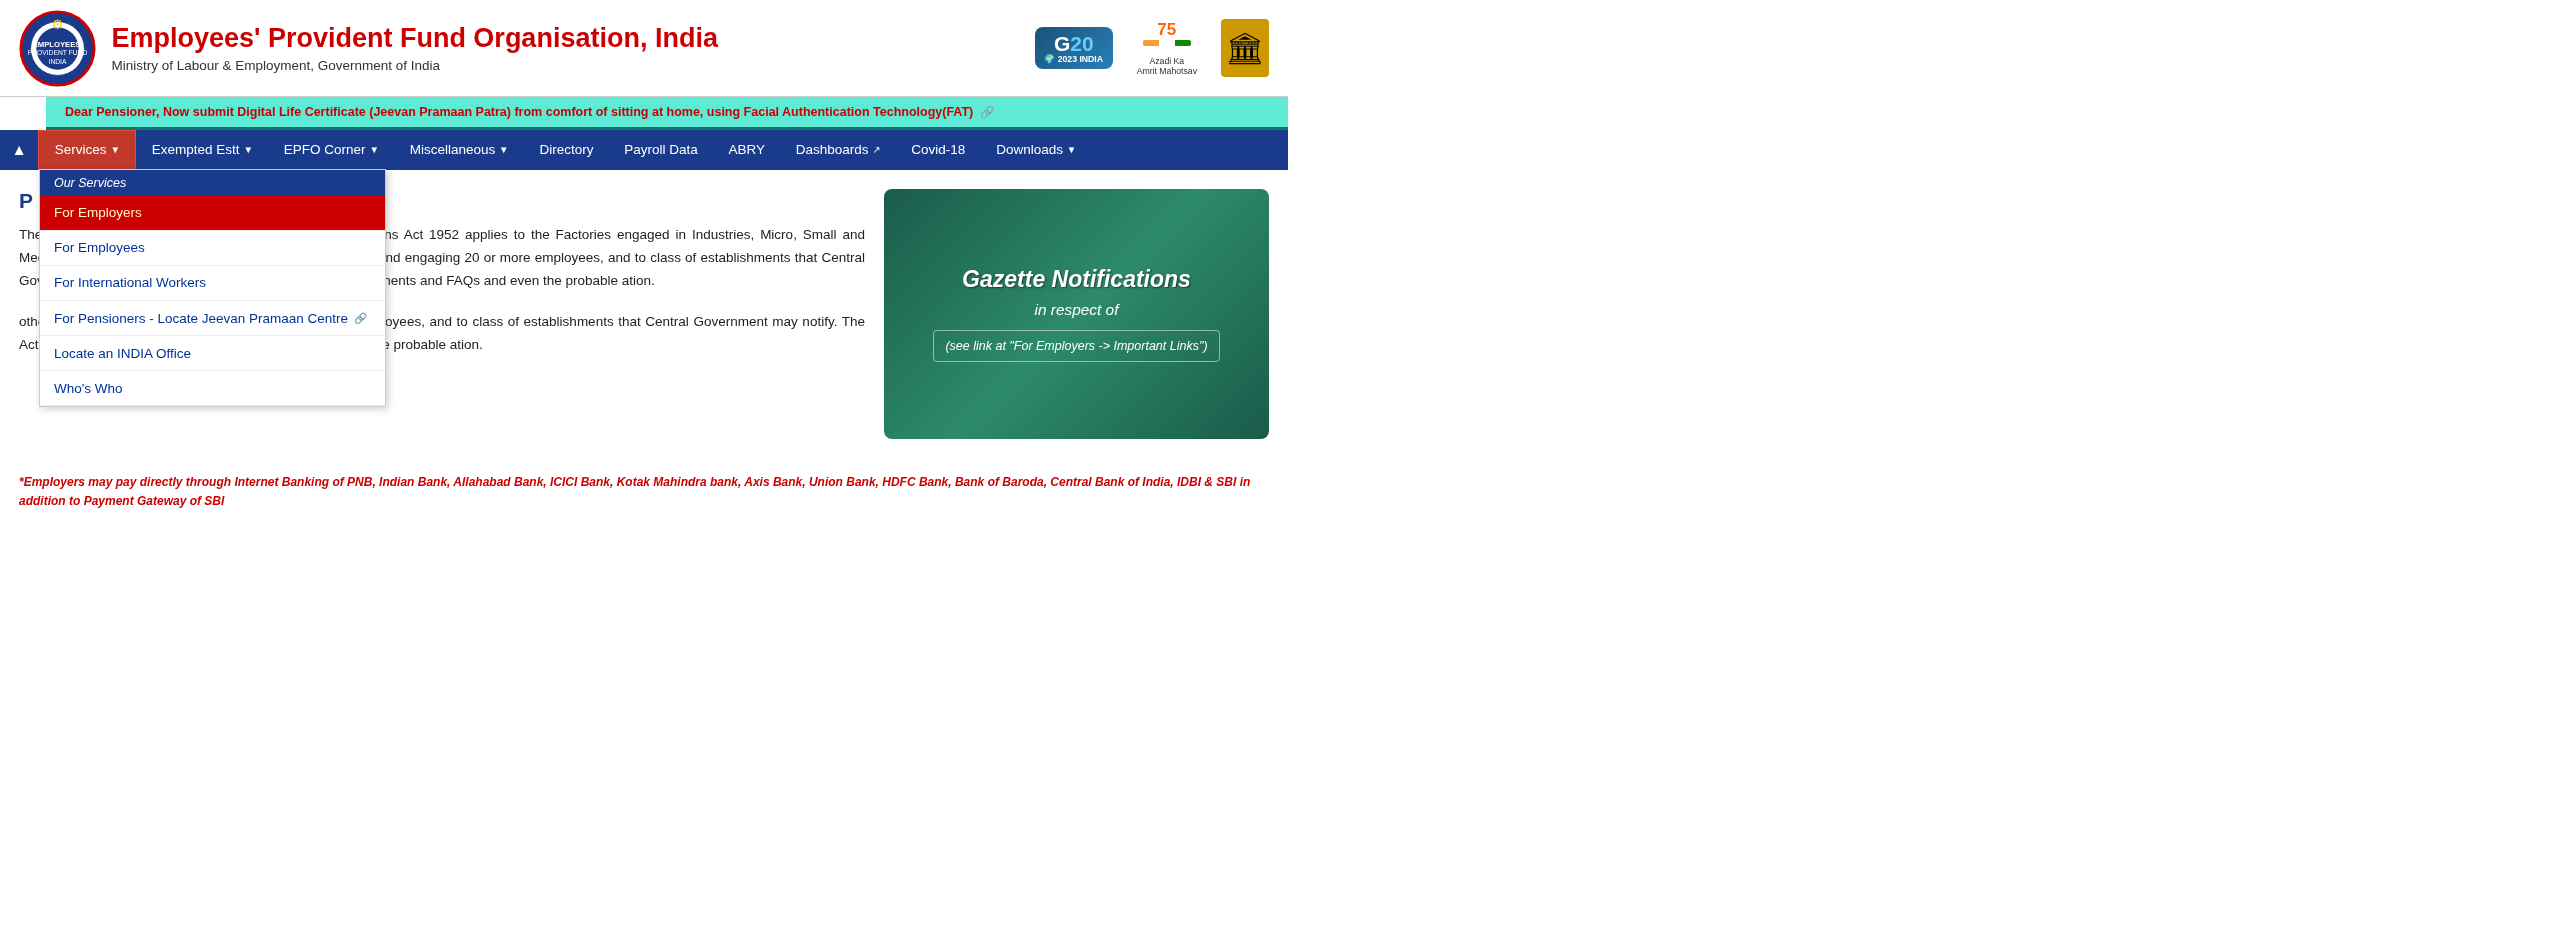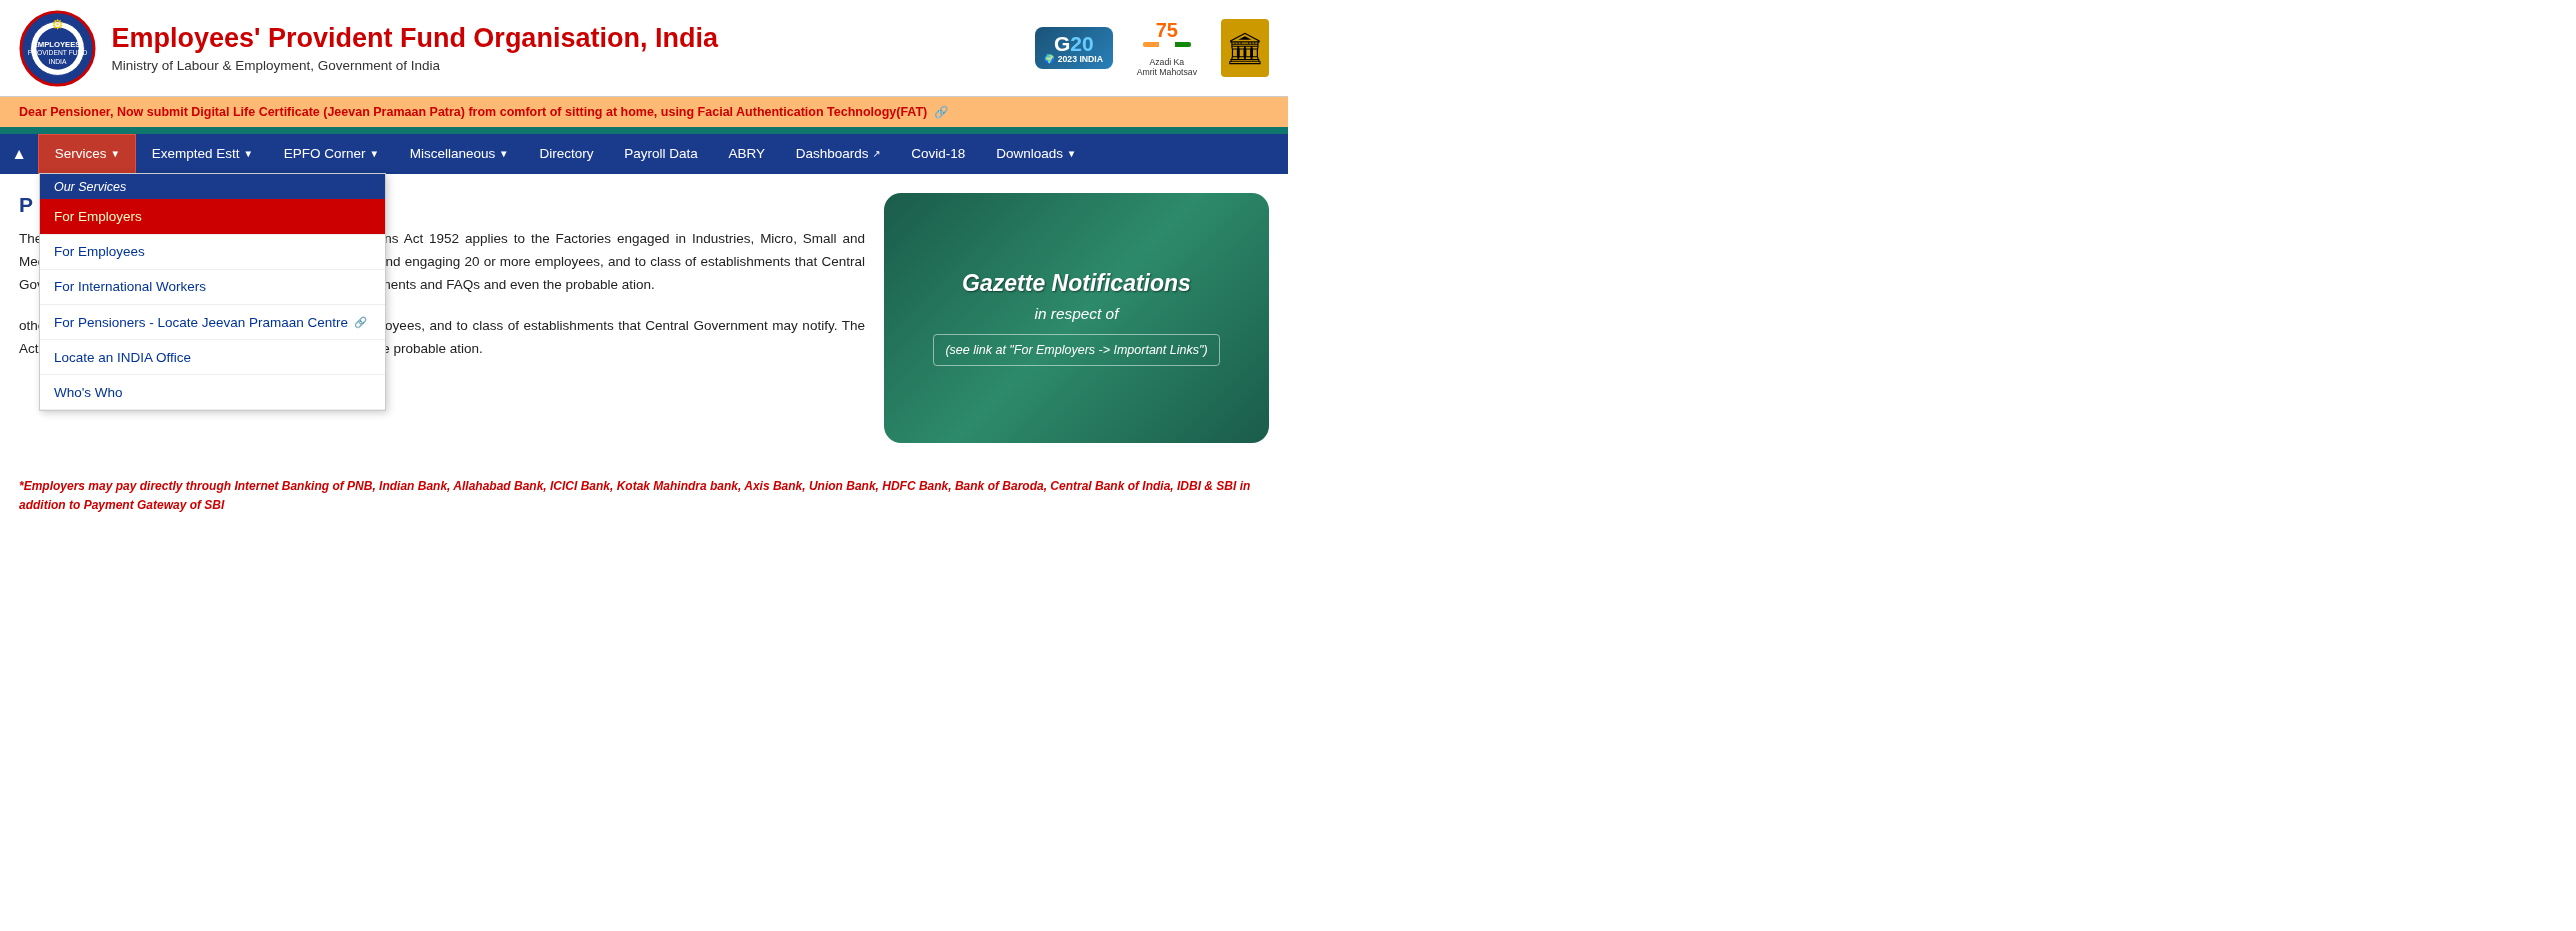--- a/index.html
+++ b/index.html
@@ -12,21 +12,21 @@
     .header-title-block { flex: 1; }
     .header-main-title { font-size: 27px; font-weight: bold; color: #cc0000; }
     .header-subtitle { font-size: 13.5px; color: #333; margin-top: 3.9px; }
     .header-logos-right { display: flex; align-items: center; gap: 24px; }
     .g20-badge { background: linear-gradient(135deg, #1a5276, #2980b9); border-radius: 7.7px; padding: 5.8px 9.6px; display: flex; flex-direction: column; align-items: center; color: white; font-size: 10.6px; font-weight: bold; }
     .azadi-badge { display: flex; flex-direction: column; align-items: center; font-size: 8.7px; color: #333; }
     .india-flag-stripe { width: 48px; height: 5.8px; background: linear-gradient(to right, #ff9933, #ff9933 33%, white 33%, white 66%, #138808 66%); border-radius: 1.9px; }
     .emblem { width: 48px; height: 58px; background: #cc9900; border-radius: 3.9px; display: flex; align-items: center; justify-content: center; font-size: 27px; }
 
     
-    .ticker { background: #fdba74; padding: 7.7px 19px; border-bottom: 7px solid #0f766e; font-size: 12.5px; color: #cc0000; font-weight: bold; white-space: nowrap; overflow: hidden; }
+    .ticker { background: #5eead4; padding: 7.7px 19px; border-bottom: 3px solid #0f766e; font-size: 12.5px; color: #cc0000; font-weight: bold; white-space: nowrap; overflow: hidden; margin-left: 46px; }
 
     
     .navbar { background: #1a3a8c; display: flex; align-items: stretch; position: relative; }
     .nav-home-btn { background: #1a3a8c; border: none; color: white; padding: 0 11.6px; cursor: pointer; font-size: 15.4px; display: flex; align-items: center; }
     .nav-item { position: relative; color: white; padding: 11.6px 15.4px; cursor: pointer; font-size: 13.5px; font-weight: 500; display: flex; align-items: center; gap: 3.9px; white-space: nowrap; border: none; background: transparent; }
     .nav-item.active { background: #0d2a6b; }
     .nav-arrow { font-size: 9.6px; }
     .nav-external { font-size: 9.6px; }
 
     
@@ -65,21 +65,21 @@
     .content-left { flex: 1; }
     .content-right { width: 385px; }
 
     .page-title { font-size: 21px; color: #1a3a8c; font-weight: bold; margin-bottom: 11.6px; }
 
     .content-text { font-size: 13.5px; line-height: 1.7; color: #222; text-align: justify; }
 
     
     .gazette-banner {
       background: linear-gradient(135deg, #1a5c4a, #2d8a6a, #1a5c4a);
-      border-radius: 17px;
+      border-radius: 8px;
       padding: 23px 19px;
       color: white;
       text-align: center;
       min-height: 250px;
       display: flex;
       flex-direction: column;
       justify-content: center;
       align-items: center;
     }
     .gazette-title { font-size: 23px; font-weight: bold; font-style: italic; margin-bottom: 7.7px; text-shadow: 1px 1px 1.9px rgba(0,0,0,0.5); }
@@ -108,21 +108,21 @@
   <div class="header-title-block">
     <div class="header-main-title">Employees' Provident Fund Organisation, India</div>
     <div class="header-subtitle">Ministry of Labour &amp; Employment, Government of India</div>
   </div>
   <div class="header-logos-right">
     <div class="g20-badge">
       <div style="font-size:21px;font-weight:900;line-height:1;">G<span style="color:#66ccff">20</span></div>
       <div style="font-size:8.7px;">🌍 2023 INDIA</div>
     </div>
     <div class="azadi-badge">
-      <div style="font-size:20px;font-weight:900;color:#ff6600;">75</div>
+      <div style="font-size:17px;font-weight:900;color:#ff6600;">75</div>
       <div class="india-flag-stripe"></div>
       <div style="font-size:8.7px;color:#333;margin-top:10px;">Azadi Ka</div>
       <div style="font-size:8.7px;color:#333;">Amrit Mahotsav</div>
     </div>
     <div class="emblem">
       <span style="font-size:31px;">🏛</span>
     </div>
   </div>
 </div>
 

